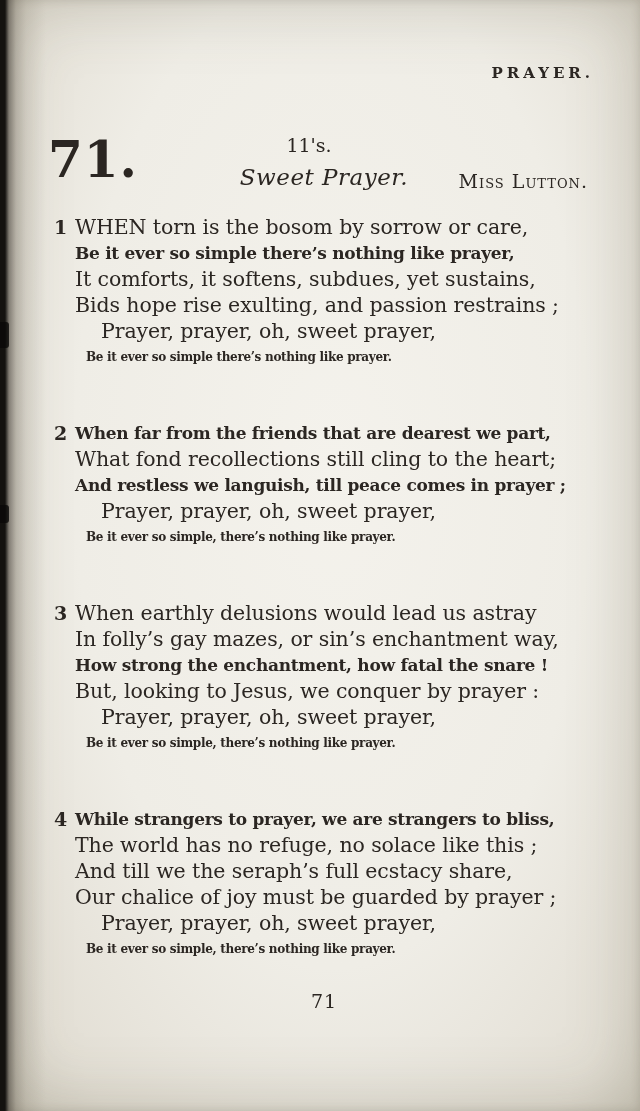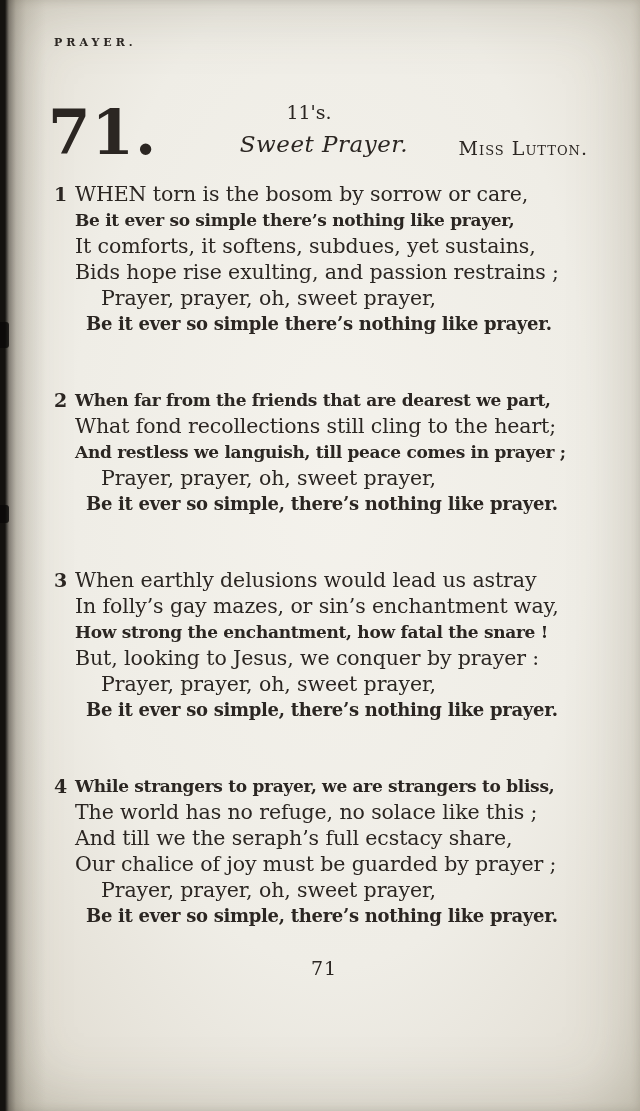--- a/index.html
+++ b/index.html
@@ -38,35 +38,35 @@
     width: 9px;
     height: 26px;
     background: rgba(10, 9, 7, 0.8);
     border-radius: 0 3px 3px 0;
   }
   .content {
     position: relative;
     padding: 0 46px 0 54px;
   }
   .running-head {
-    padding-top: 36px;
-    text-align: left;
-    font-size: 11px;
+    padding-top: 64px;
+    text-align: right;
+    font-size: 15px;
     font-weight: bold;
     letter-spacing: 4px;
   }
   .hymn-header {
     position: relative;
     margin-top: 52px;
   }
   .hymn-number {
     position: absolute;
     left: -6px;
     top: -4px;
-    font-size: 61px;
+    font-size: 50px;
     font-weight: bold;
     letter-spacing: 1px;
   }
   .meter-row {
     position: relative;
     text-align: center;
     font-size: 19px;
     height: 27px;
   }
   .meter {
@@ -114,21 +114,21 @@
     font-size: 17px;
     font-weight: bold;
     letter-spacing: -0.3px;
     line-height: 26px;
   }
   .line.refrain {
     padding-left: 26px;
   }
   .line.small-refrain {
     padding-left: 11px;
-    font-size: 18px;
+    font-size: 12px;
     font-weight: bold;
     letter-spacing: -0.3px;
   }
   .page-number {
     text-align: center;
     font-size: 19px;
     margin-top: -22px;
     letter-spacing: 1px;
   }
 </style>

